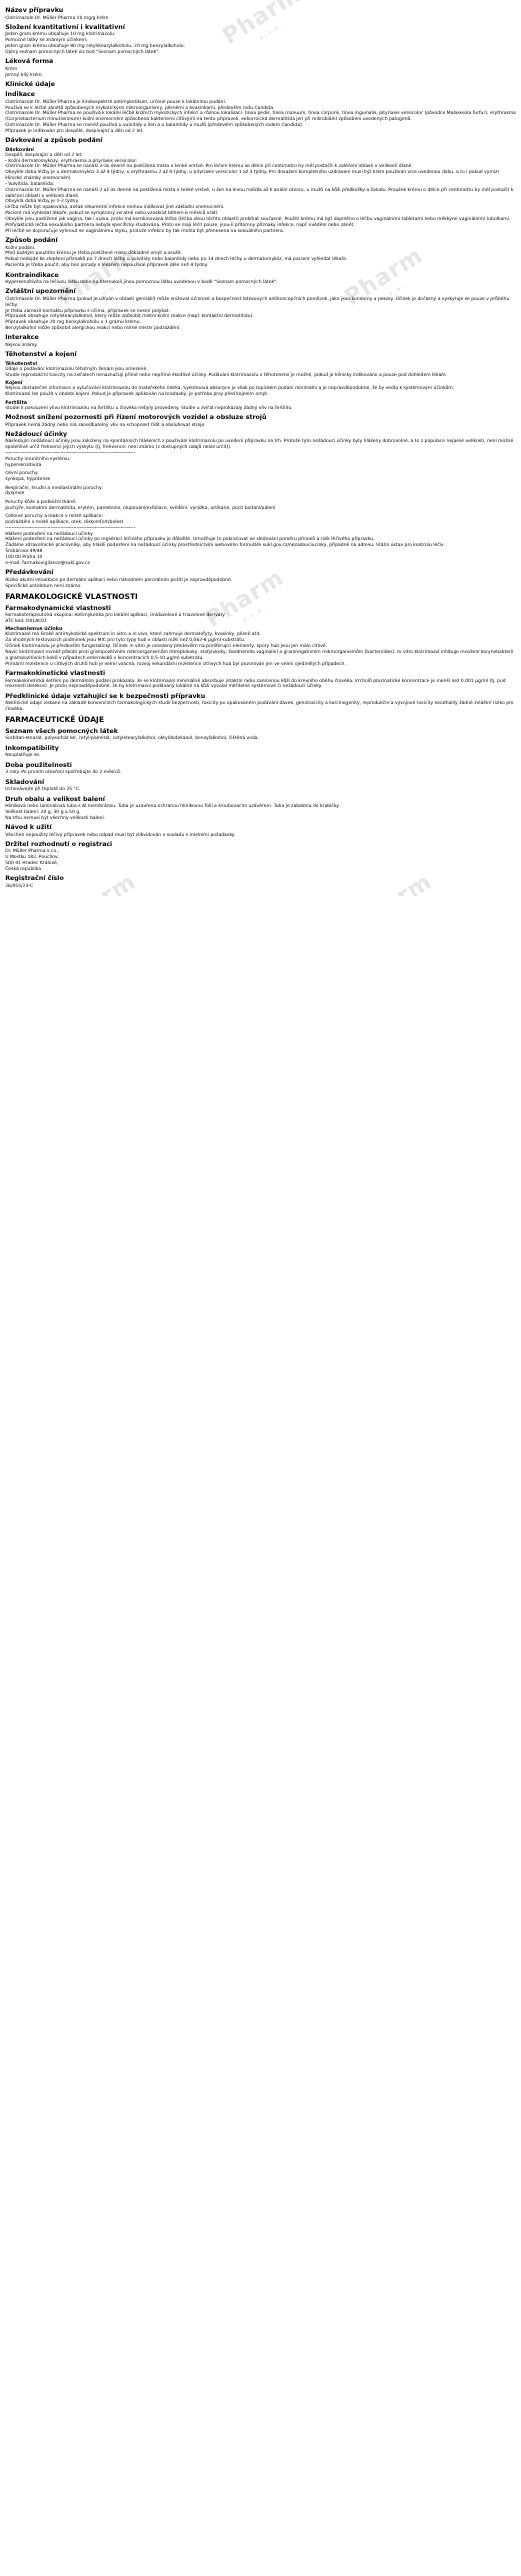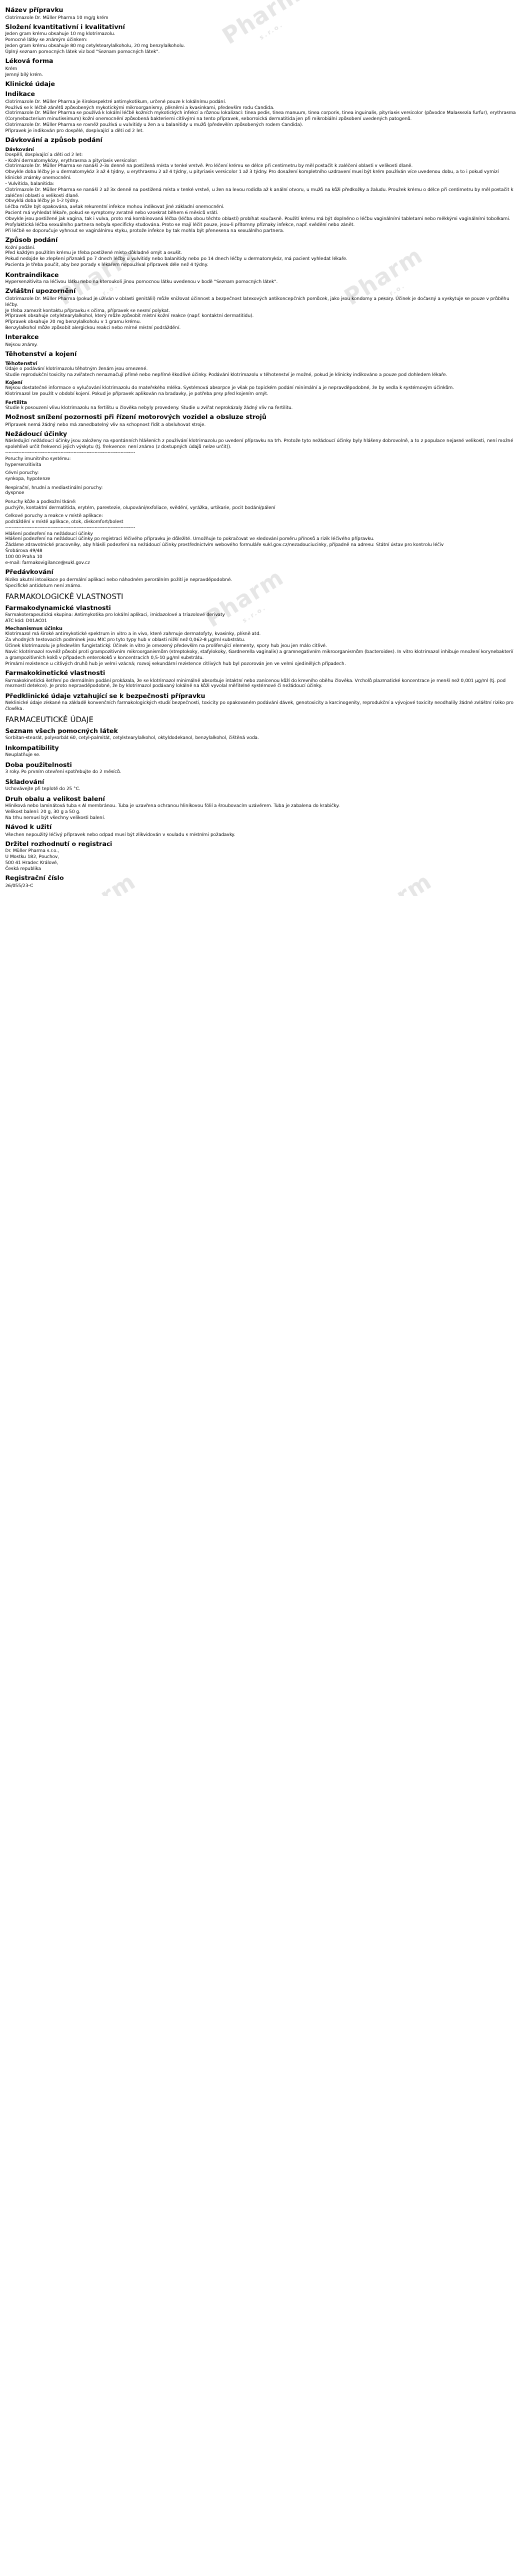--- a/index.html
+++ b/index.html
@@ -21,21 +21,21 @@
     z-index:2;
   }
   h2.sec{
     font-size:6.3px;
     font-weight:bold;
     margin:2.6px 0 0.9px 0;
     line-height:1.2;
   }
   h2.big{
     font-size:7.5px;
-    font-weight:normal;
+    font-weight:bold;
     margin:3.5px 0 0.9px 0;
     line-height:1.2;
   }
   h3.sub{
     font-size:4.9px;
     font-weight:bold;
     margin:1.7px 0 0 0;
     line-height:1.25;
   }
   p{margin:0 0 0 0;line-height:1.30;}

